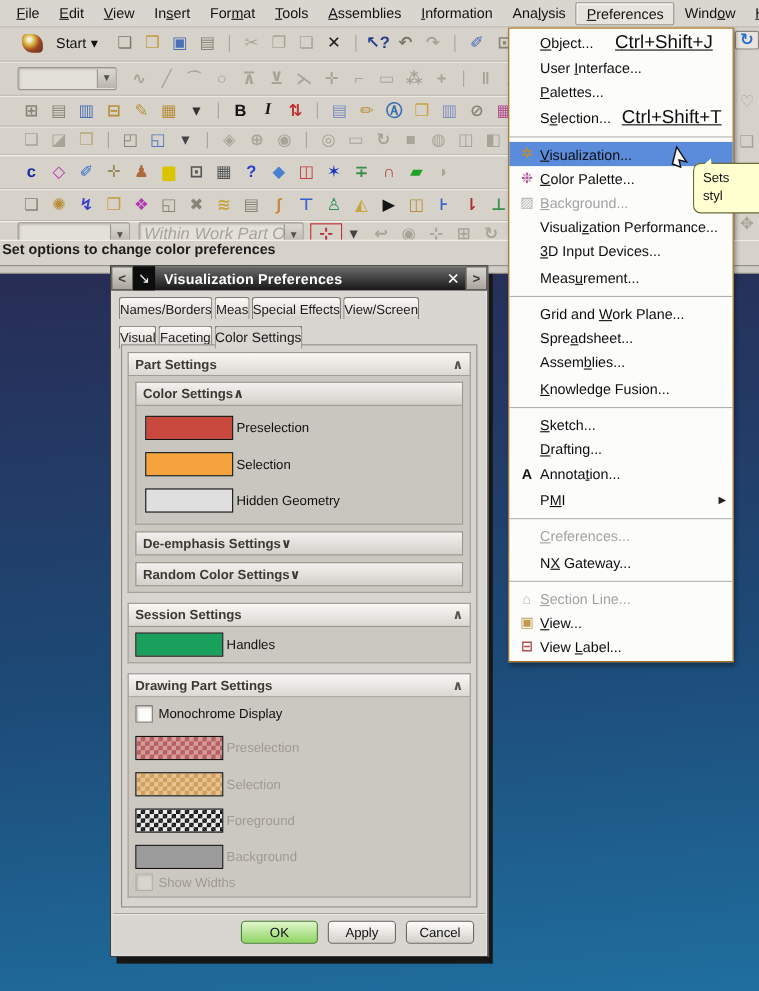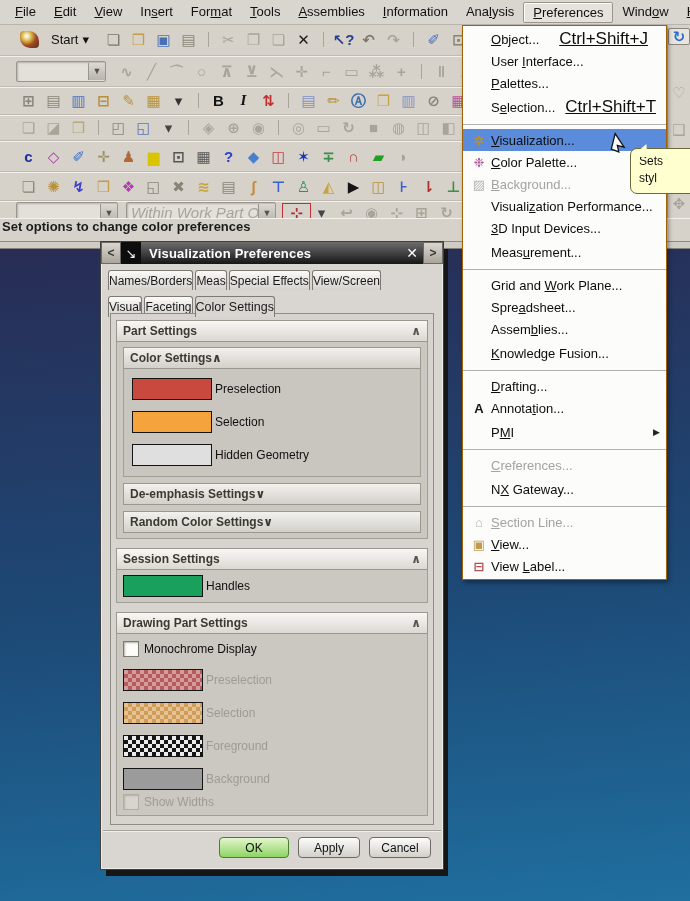--- a/index.html
+++ b/index.html
@@ -591,20 +591,26 @@
         <span class="marr"></span>
       </div>
 
       <div class="mi sep">
         <span class="mico"></span>
         <span class="mlabel"><span></span><span class="u">K</span><span>nowledge Fusion...</span></span>
         <span class="msc"></span>
         <span class="marr"></span>
       </div>
 
+      <div class="mi">
+        <span class="mico"></span>
+        <span class="mlabel"><span></span><span class="u">S</span><span>ketch...</span></span>
+        <span class="msc"></span>
+        <span class="marr"></span>
+      </div>
 
       <div class="mi">
         <span class="mico"></span>
         <span class="mlabel"><span></span><span class="u">D</span><span>rafting...</span></span>
         <span class="msc"></span>
         <span class="marr"></span>
       </div>
 
       <div class="mi">
         <span class="mico" style="color: rgb(20, 20, 20);">A</span>

